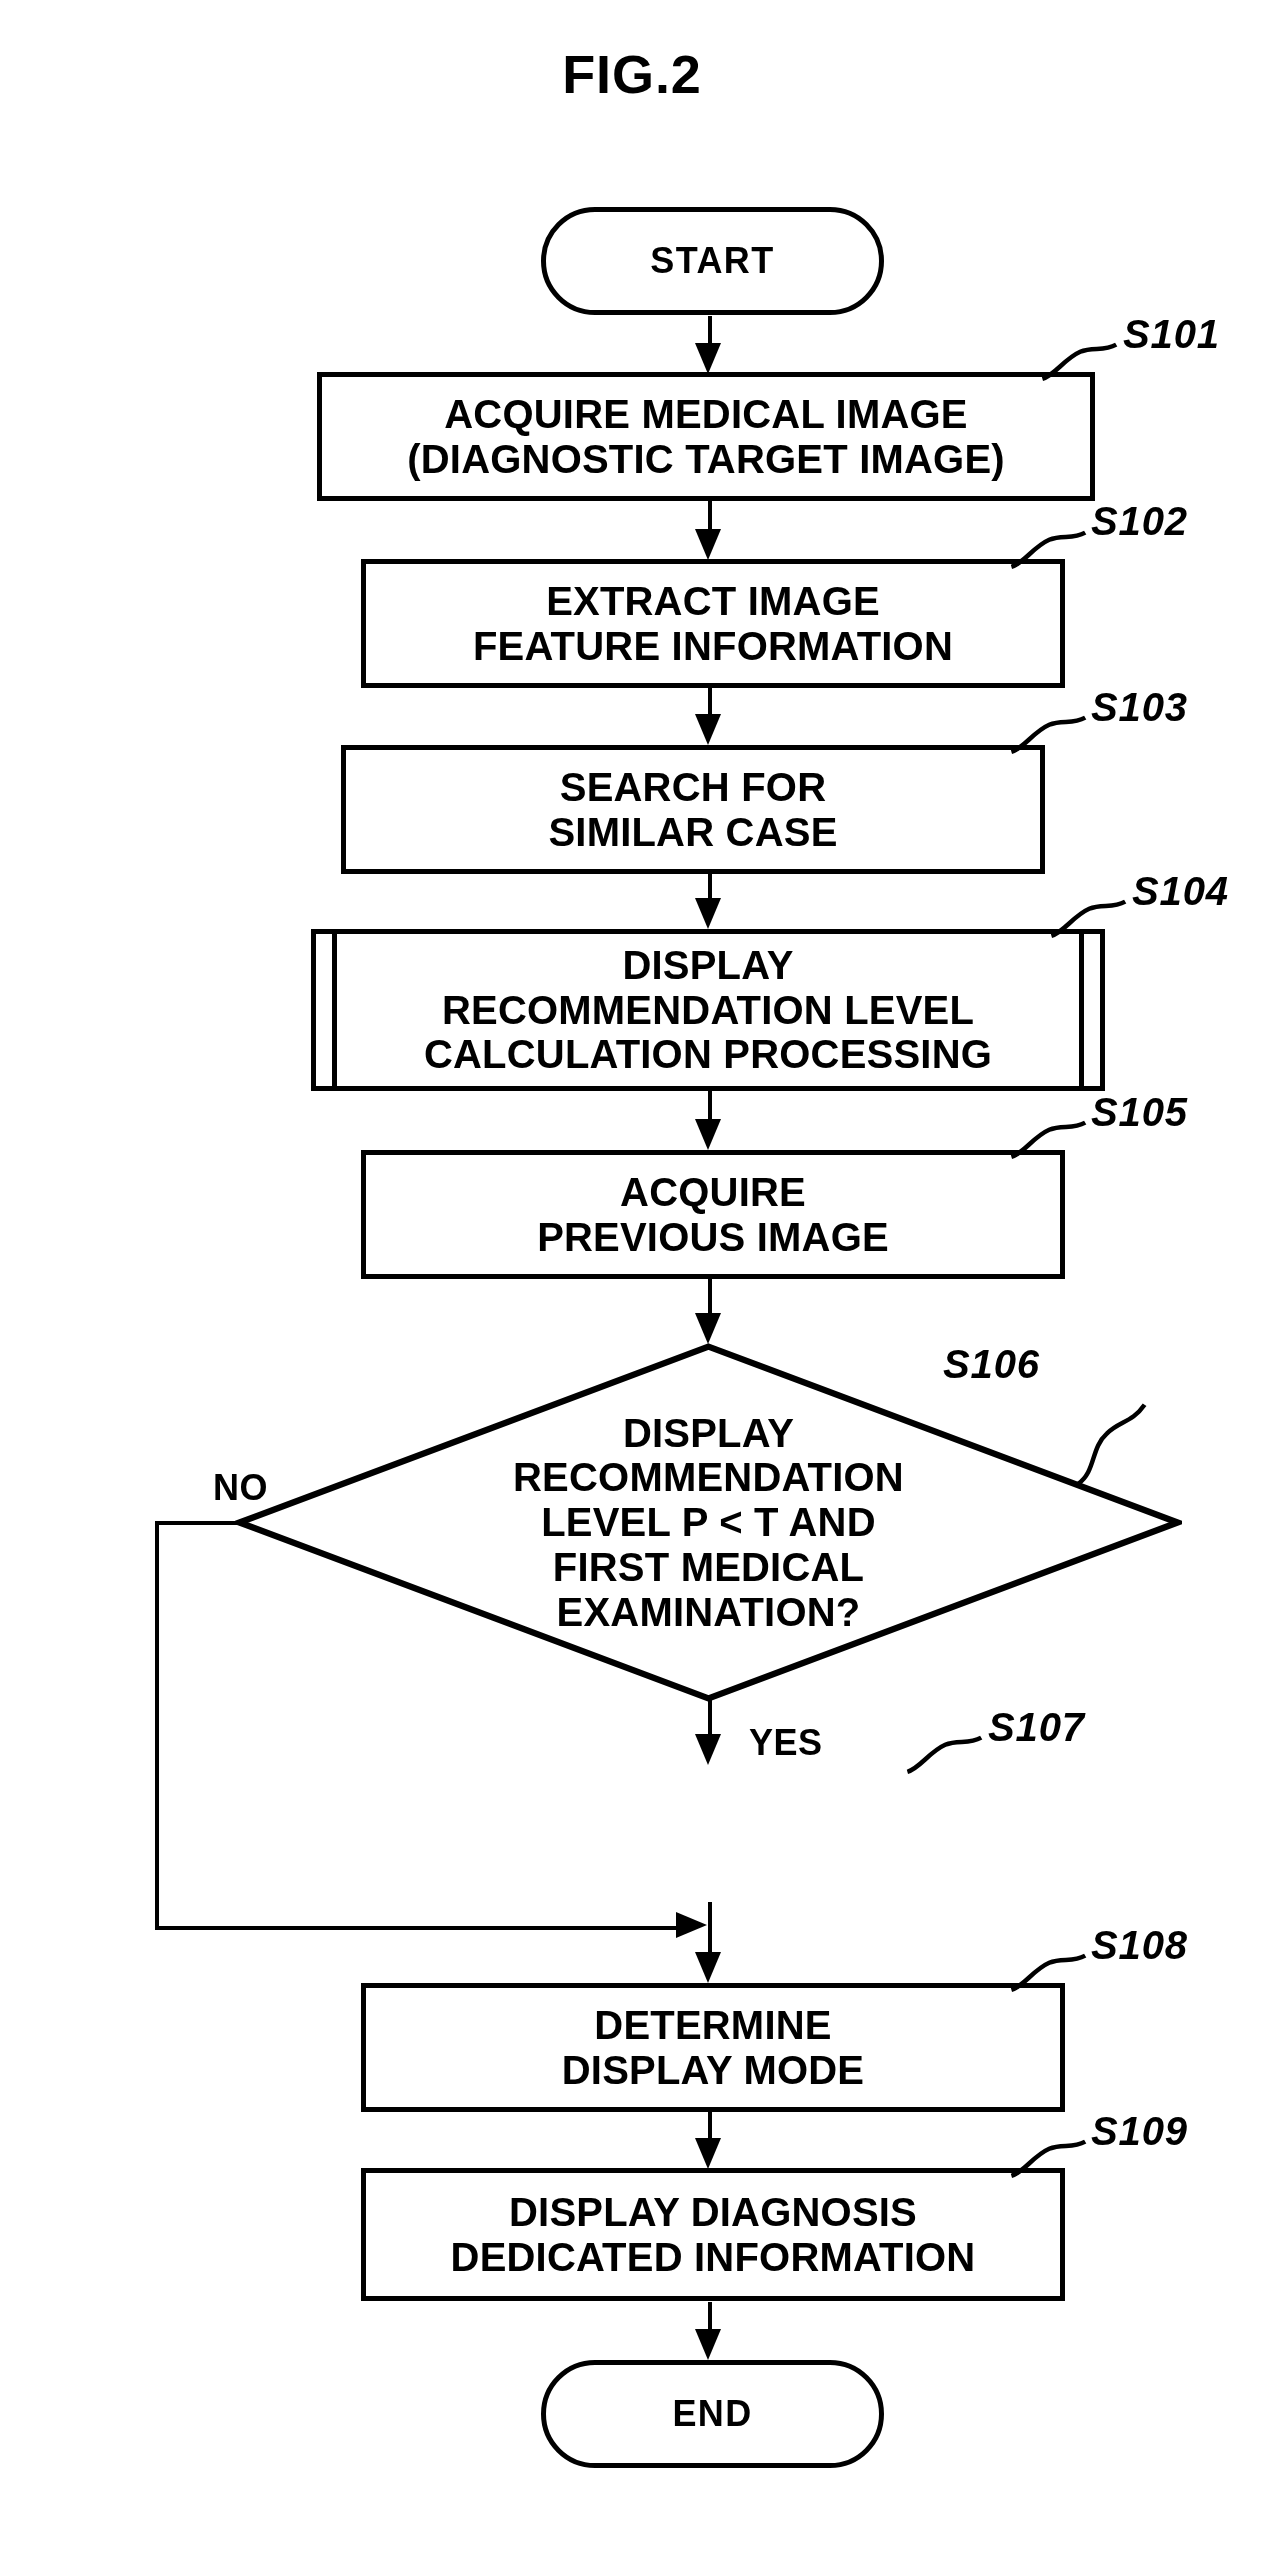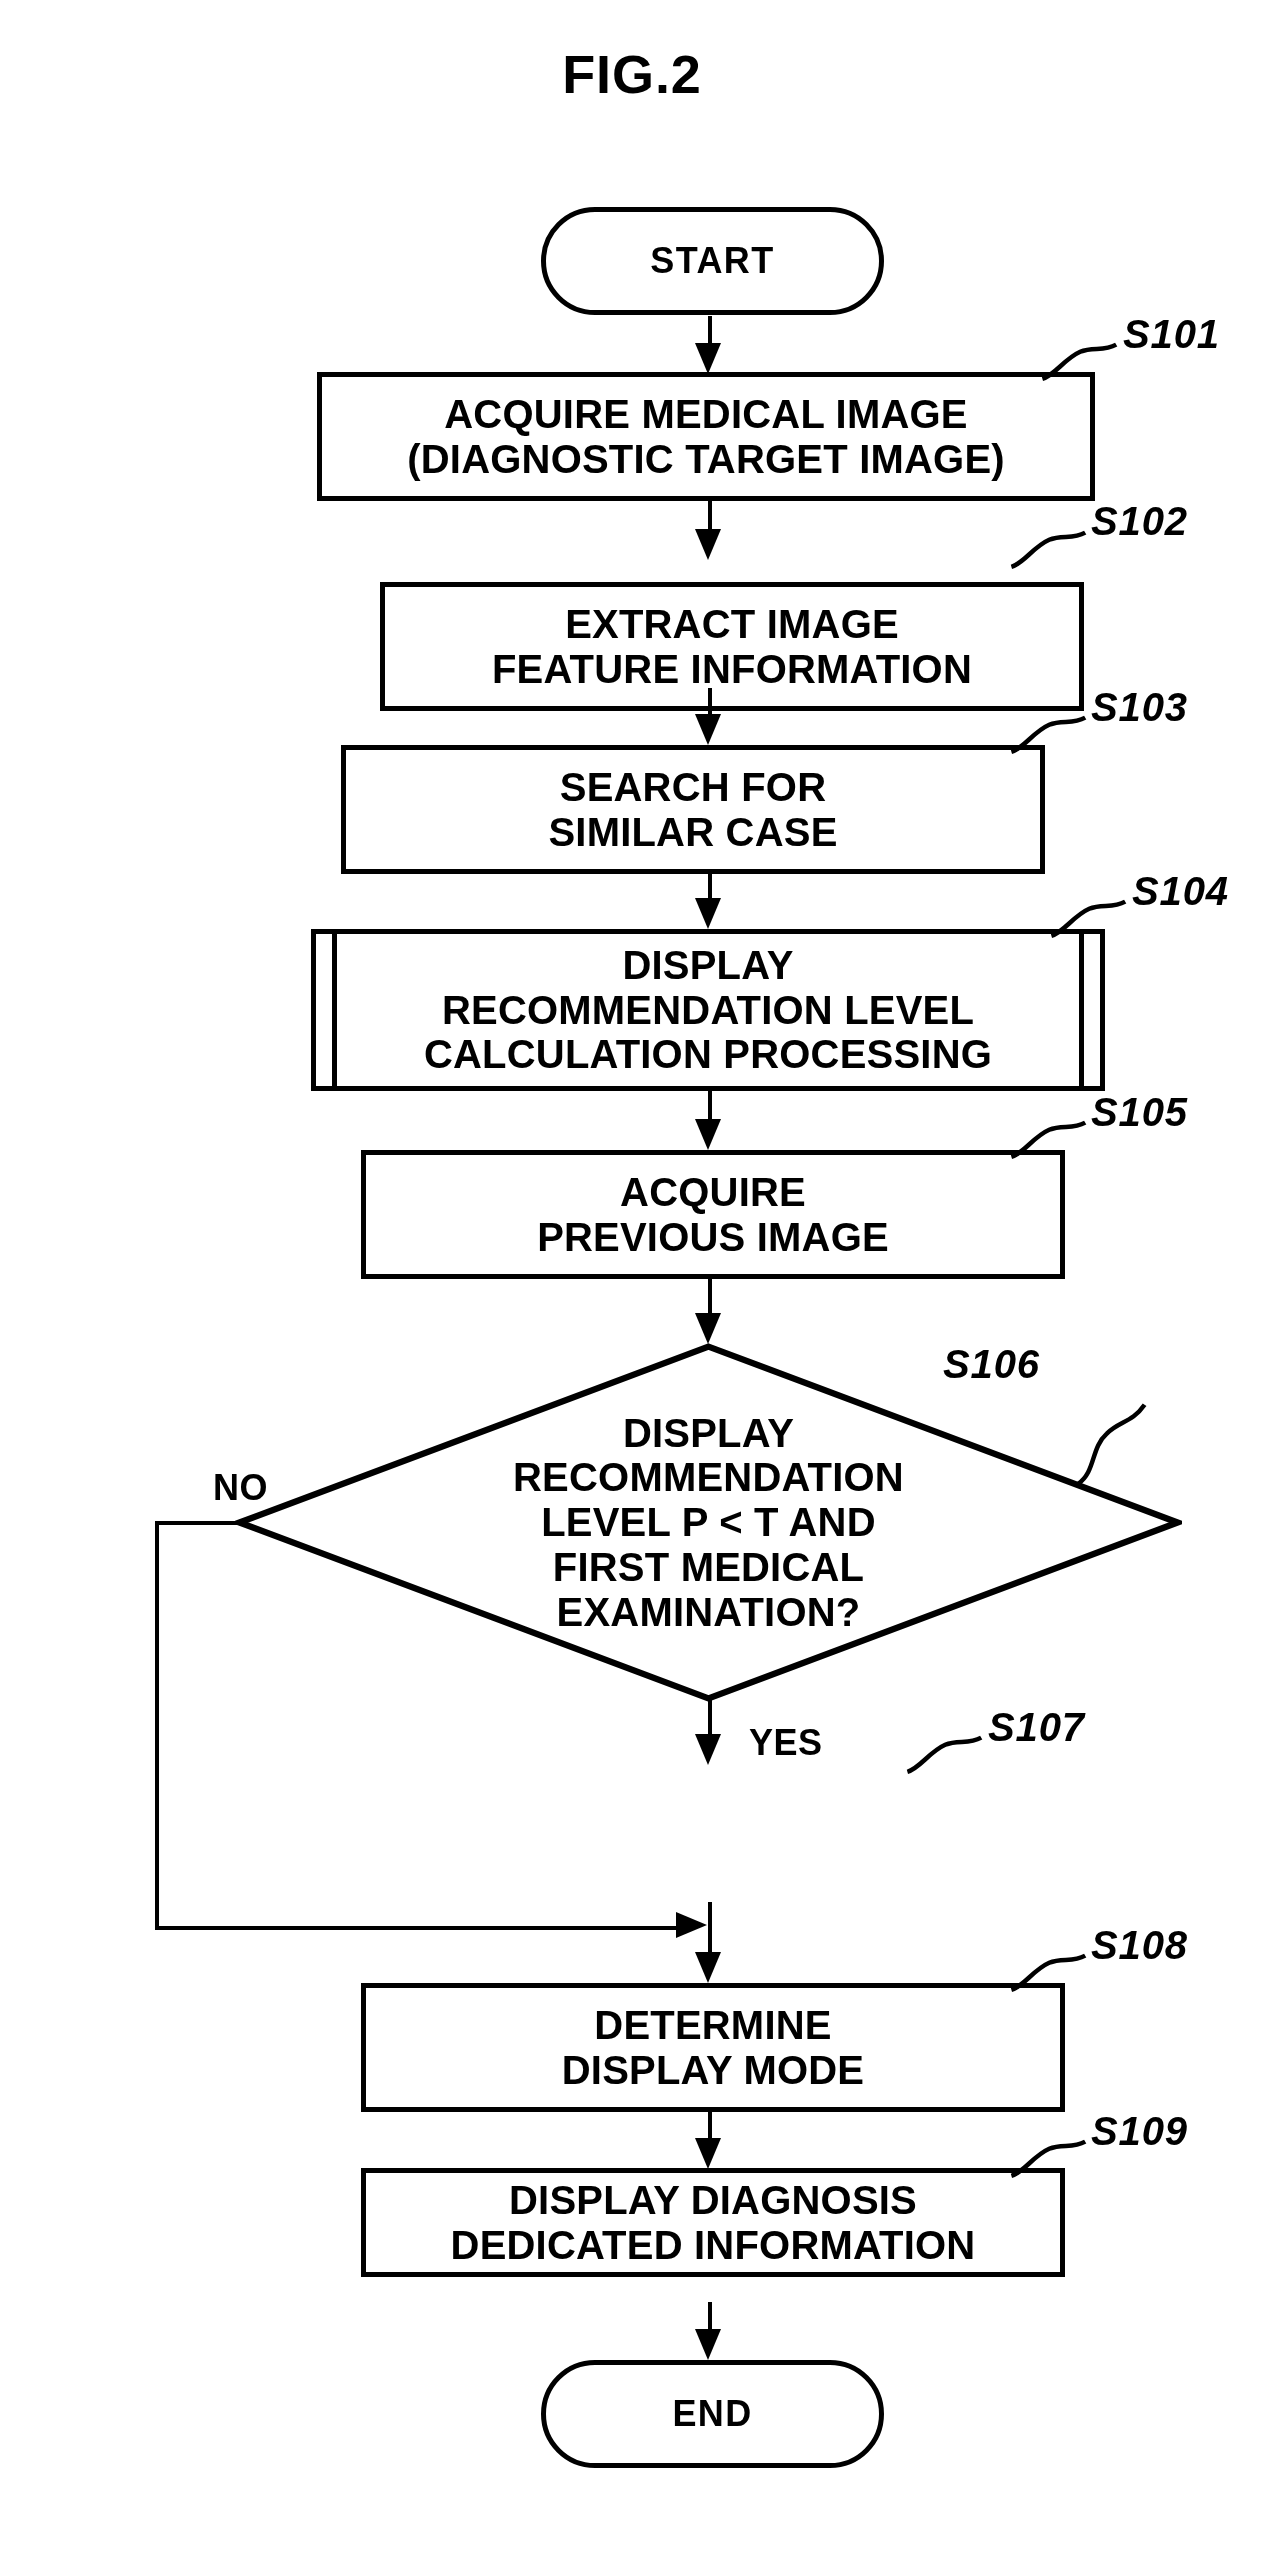--- a/index.html
+++ b/index.html
@@ -179,21 +179,21 @@
 (DIAGNOSTIC TARGET IMAGE)</div>
   </div>
   <svg class="leader" style="left:1037px; top:332px;" width="117" height="54" viewBox="0 0 130 60">
     <path d="M6 52 C 20 48, 30 30, 48 22 C 62 16, 74 22, 88 14" stroke="#000" stroke-width="5" fill="none"></path>
   </svg>
   <div class="step-ref" style="left:1123px; top:314px;">S101</div>
 
   <div class="vline" style="left:708px; top:501px; height:34px;"></div>
   <div class="arrow-down" style="left:695px; top:529px;"></div>
 
-  <div class="process" style="left:380px; top:559px; width:704px; height:129px;margin-top:23px;">
+  <div class="process" style="left:361px; top:559px; width:704px; height:129px;">
     <div class="node-text">EXTRACT IMAGE
 FEATURE INFORMATION</div>
   </div>
   <svg class="leader" style="left:1006px; top:520px;" width="117" height="54" viewBox="0 0 130 60">
     <path d="M6 52 C 20 48, 30 30, 48 22 C 62 16, 74 22, 88 14" stroke="#000" stroke-width="5" fill="none"></path>
   </svg>
   <div class="step-ref" style="left:1091px; top:501px;">S102</div>
 
   <div class="vline" style="left:708px; top:688px; height:32px;"></div>
   <div class="arrow-down" style="left:695px; top:714px;"></div>
@@ -275,21 +275,21 @@
 DISPLAY MODE</div>
   </div>
   <svg class="leader" style="left:1006px; top:1943px;" width="117" height="54" viewBox="0 0 130 60">
     <path d="M6 52 C 20 48, 30 30, 48 22 C 62 16, 74 22, 88 14" stroke="#000" stroke-width="5" fill="none"></path>
   </svg>
   <div class="step-ref" style="left:1091px; top:1925px;">S108</div>
 
   <div class="vline" style="left:708px; top:2111px; height:32px;"></div>
   <div class="arrow-down" style="left:695px; top:2138px;"></div>
 
-  <div class="process" style="left:361px; top:2168px; width:704px; height:109px;">
+  <div class="process" style="left:361px; top:2168px; width:704px; height:133px;">
     <div class="node-text">DISPLAY DIAGNOSIS
 DEDICATED INFORMATION</div>
   </div>
   <svg class="leader" style="left:1006px; top:2129px;" width="117" height="54" viewBox="0 0 130 60">
     <path d="M6 52 C 20 48, 30 30, 48 22 C 62 16, 74 22, 88 14" stroke="#000" stroke-width="5" fill="none"></path>
   </svg>
   <div class="step-ref" style="left:1091px; top:2111px;">S109</div>
 
   <div class="vline" style="left:708px; top:2302px; height:34px;"></div>
   <div class="arrow-down" style="left:695px; top:2329px;"></div>

